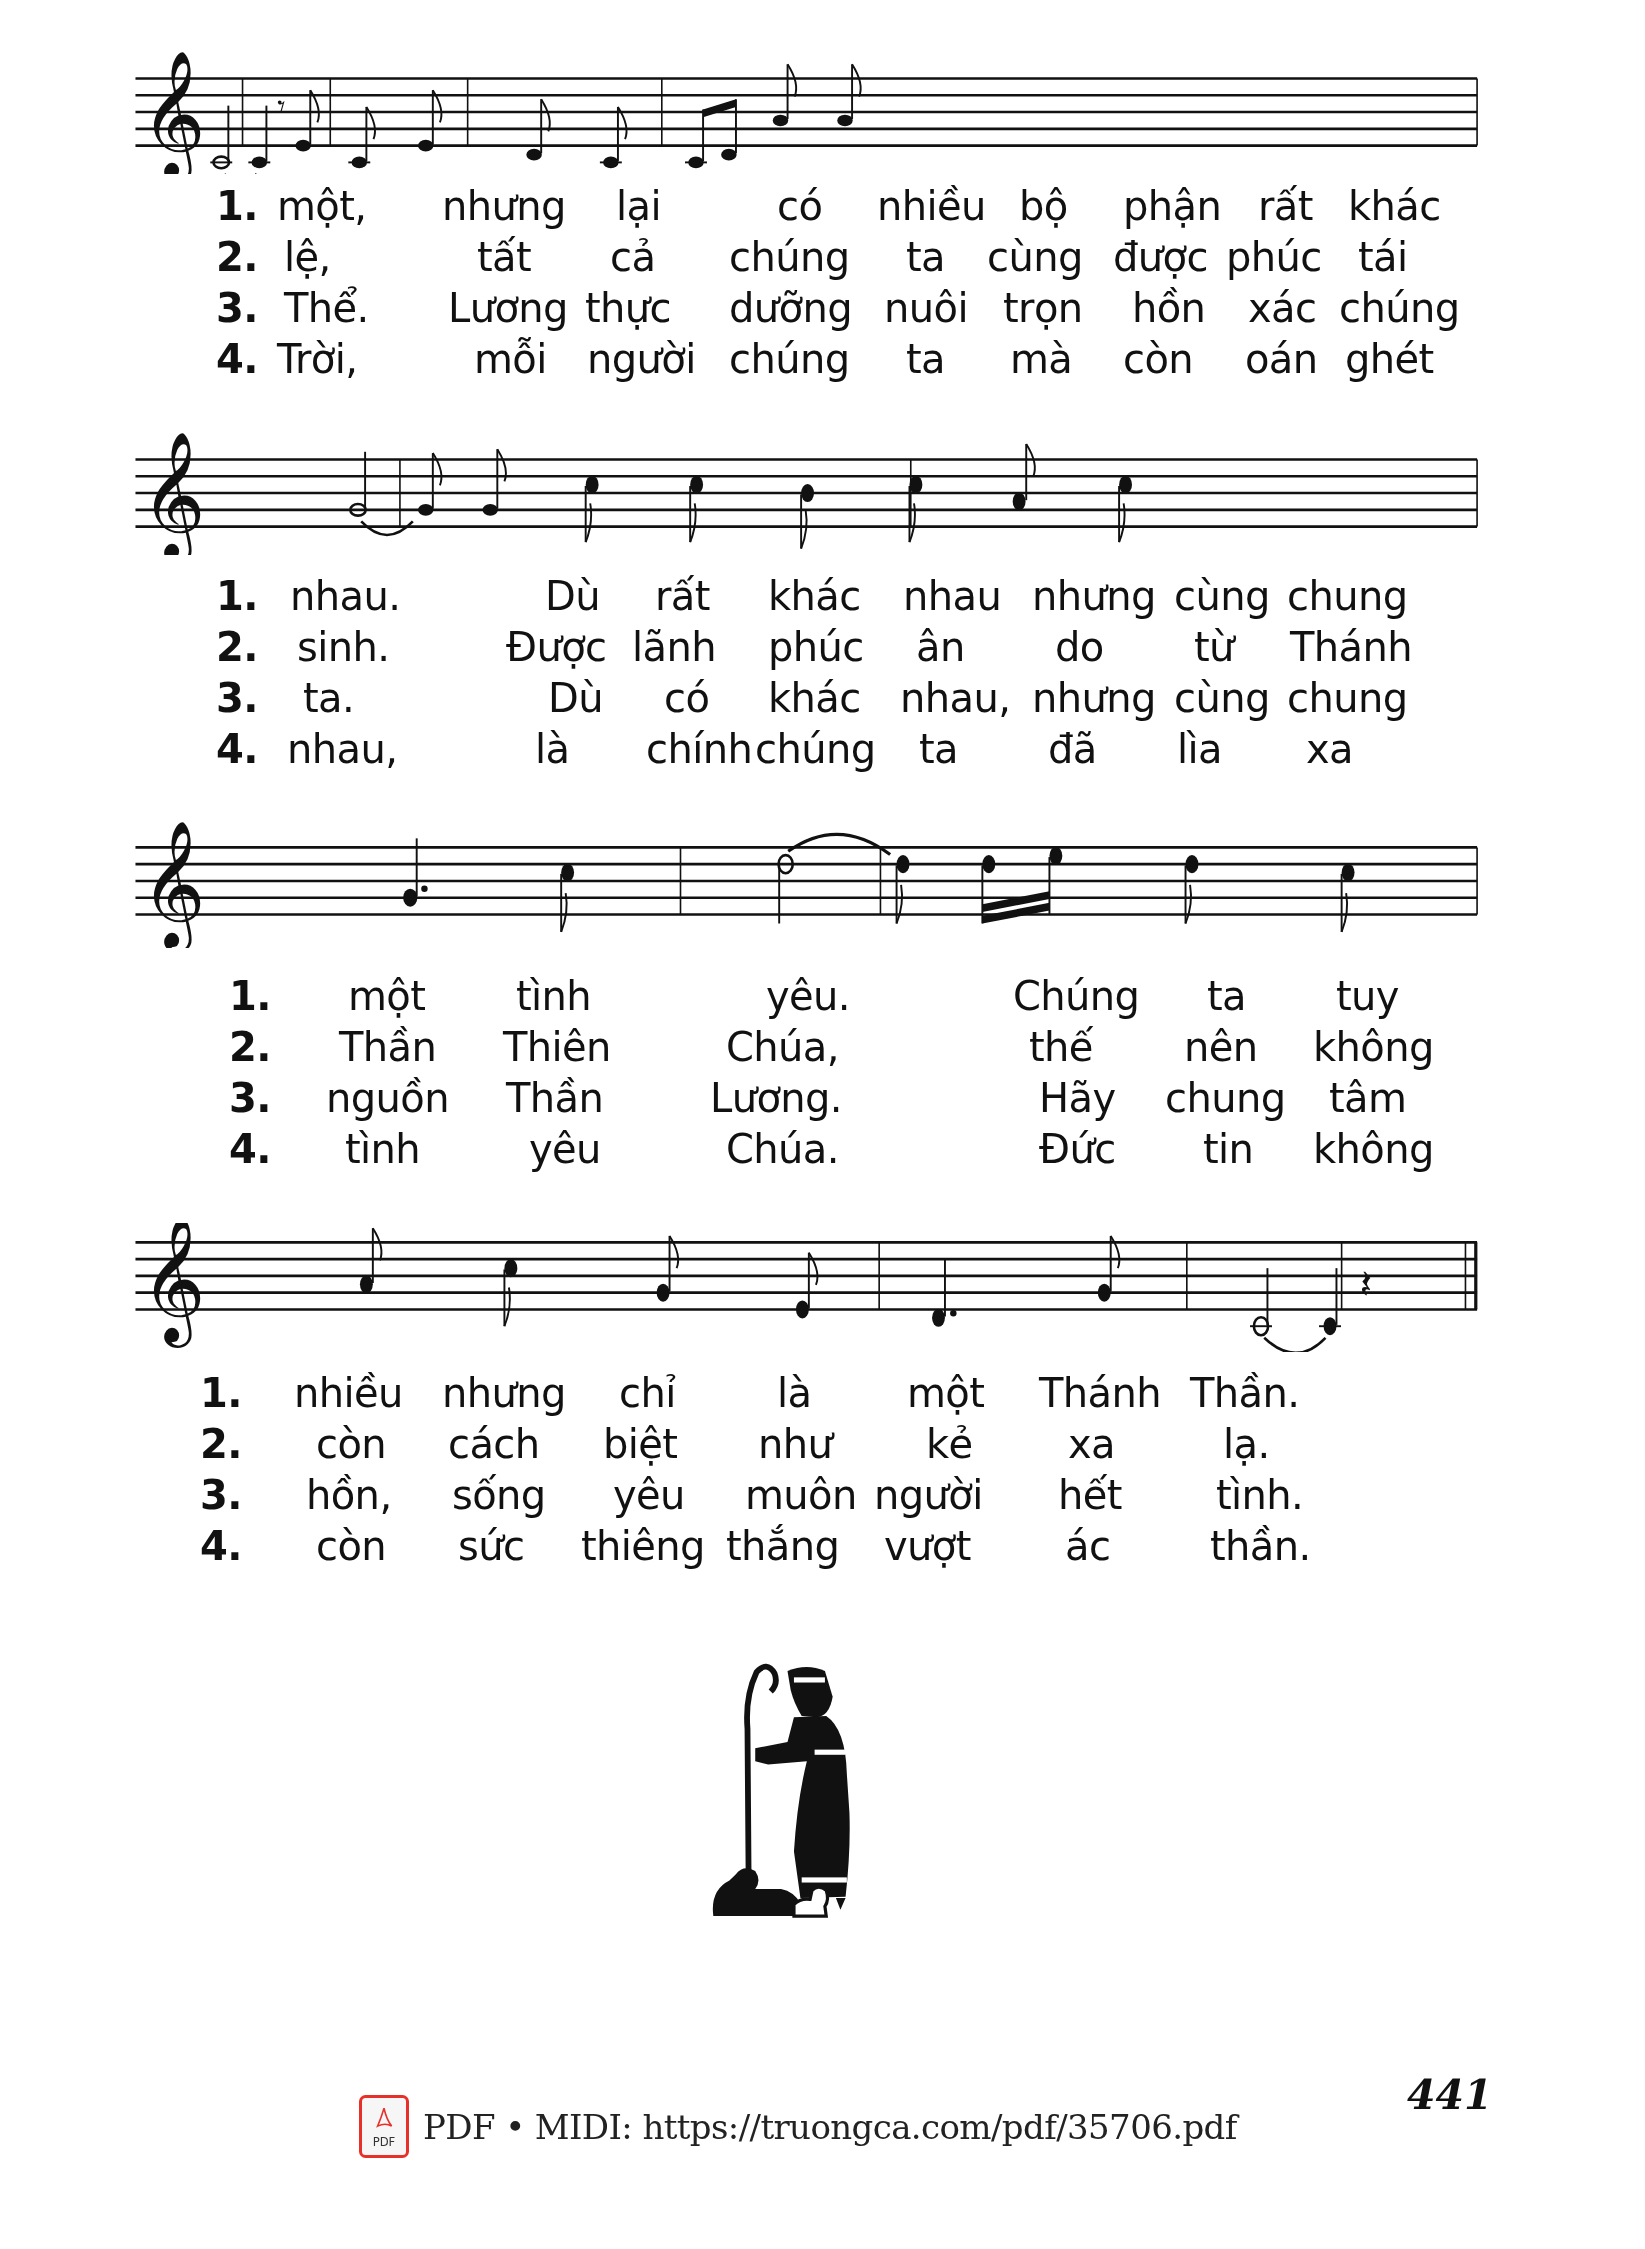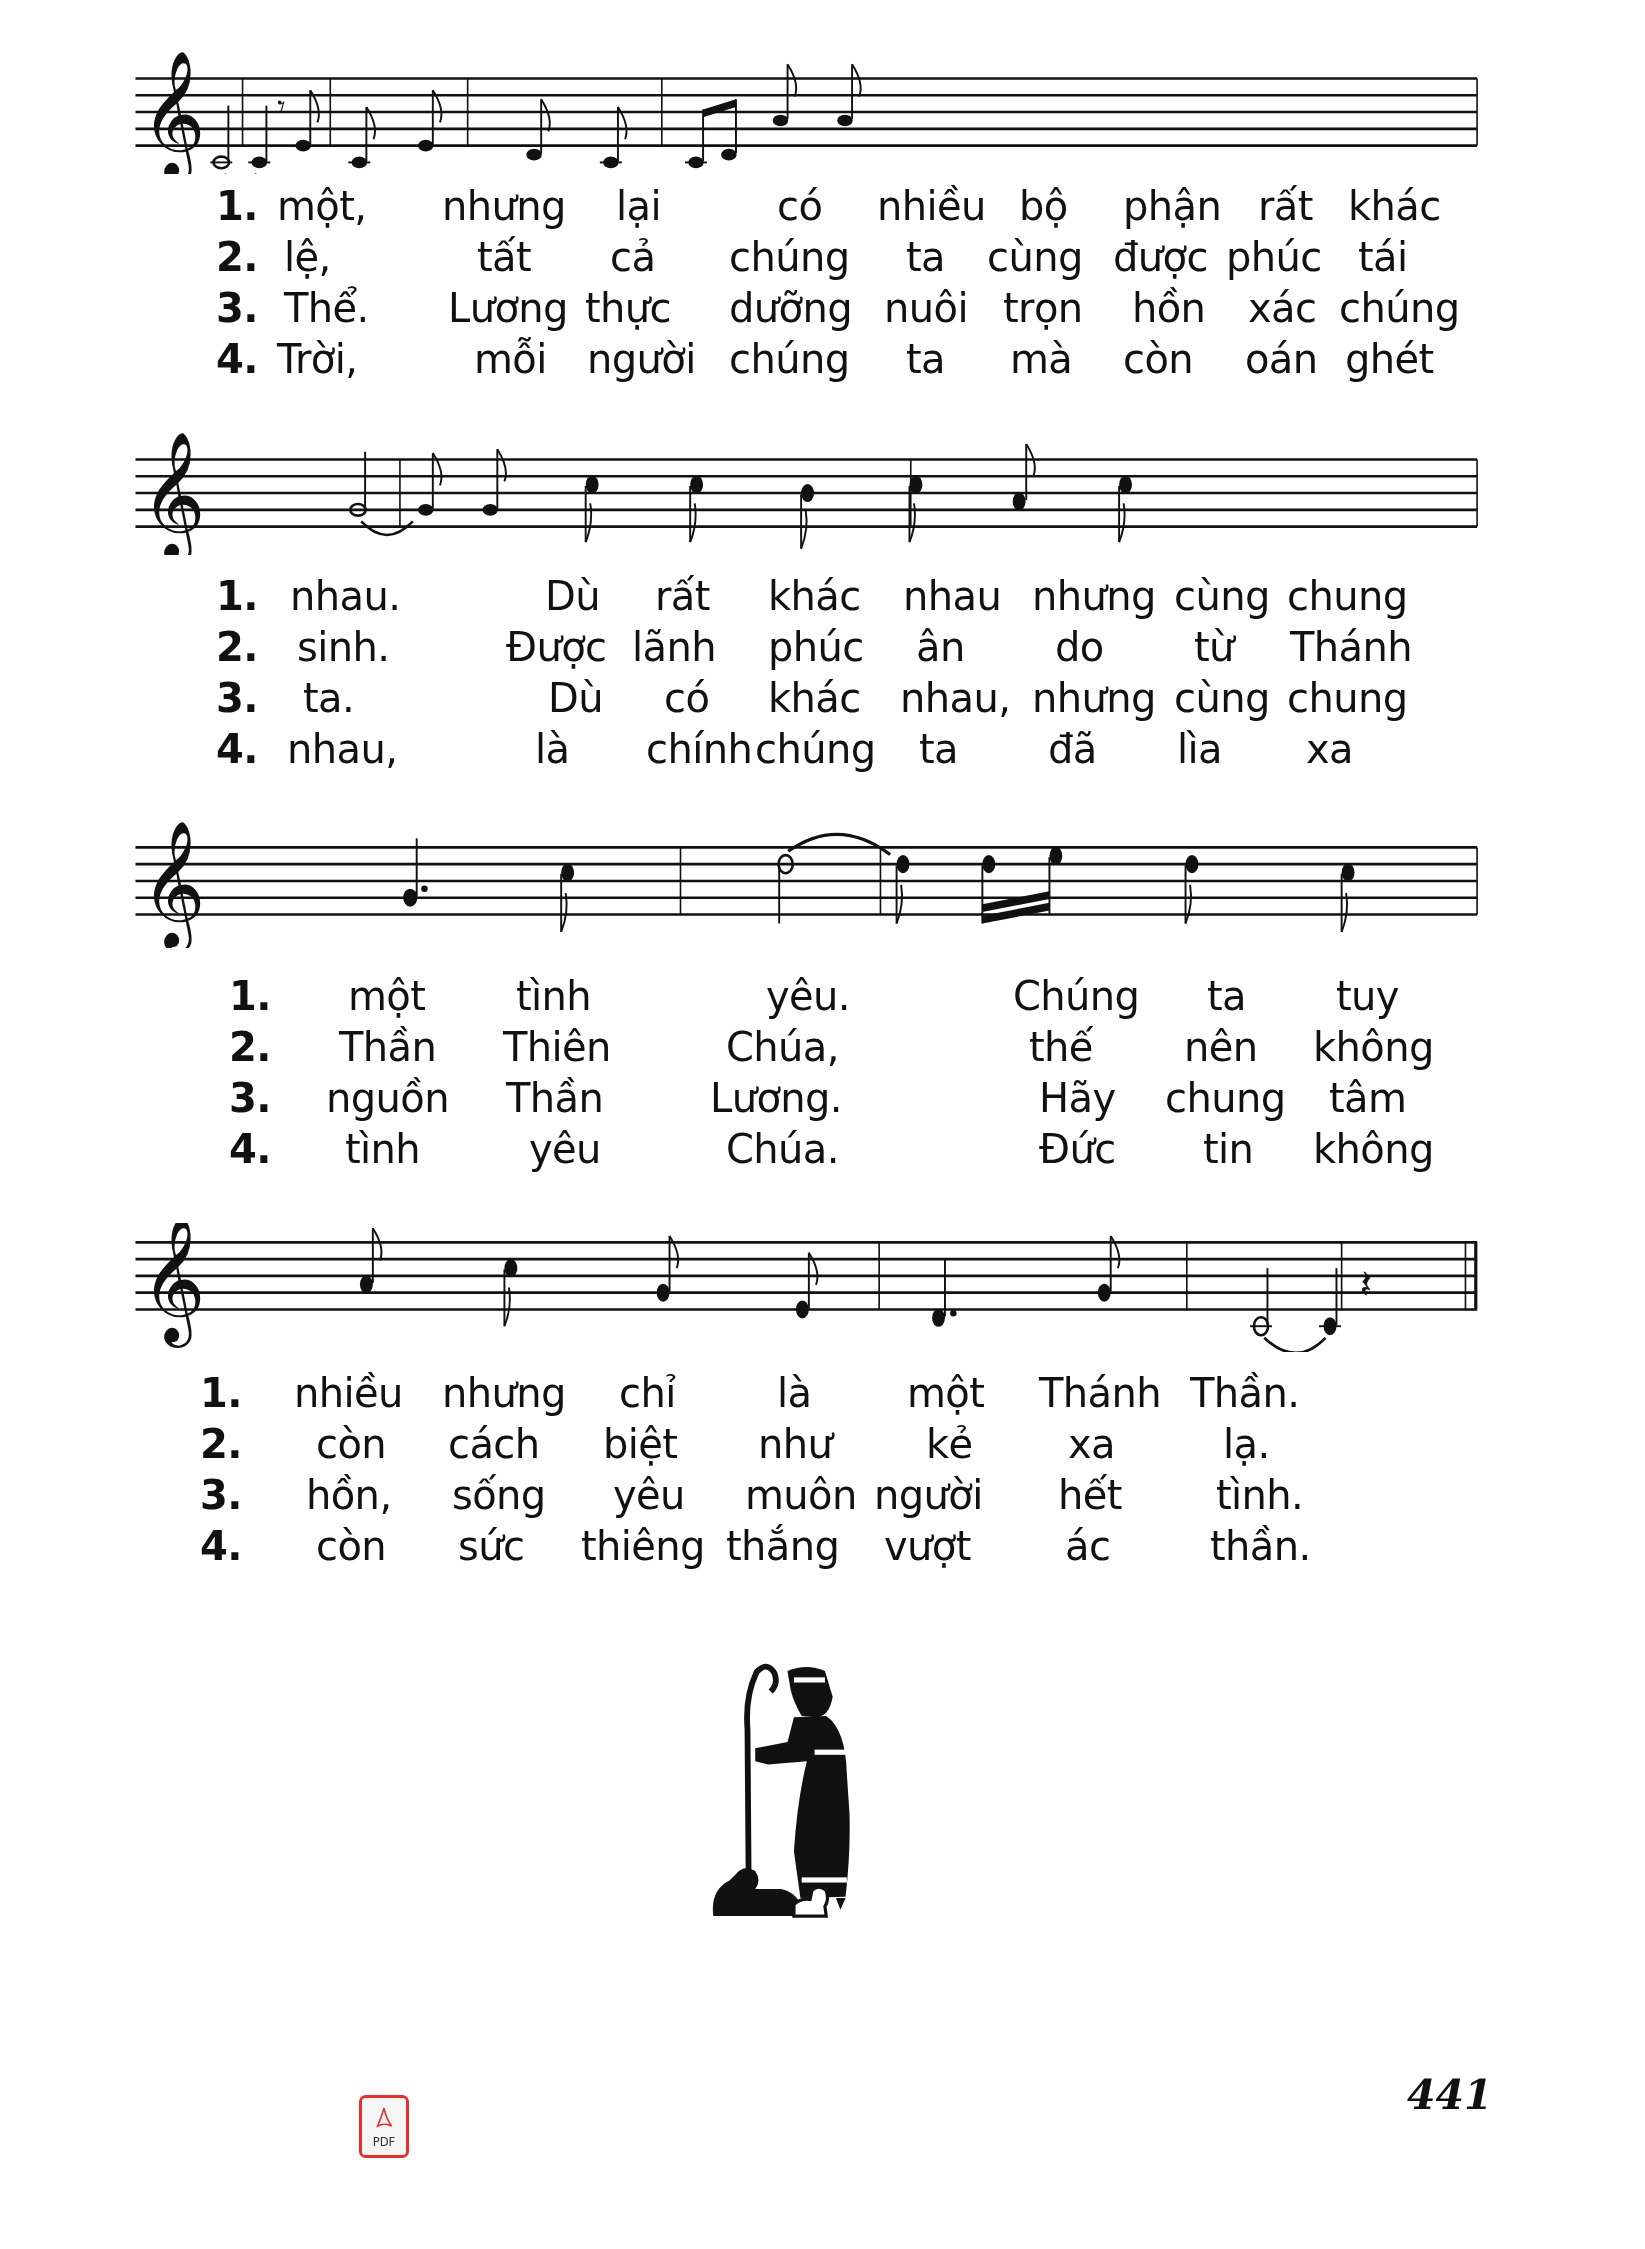--- a/index.html
+++ b/index.html
@@ -450,14 +450,15 @@
 
 <div class="page-number">441</div>
 
 <div class="footer">
   <div class="pdf-icon">
     <svg width="18" height="28" viewBox="0 0 28 44">
       <path d="M14 2 Q10 16 4 30 Q16 24 26 30 Q18 20 14 2 Z" fill="none" stroke="#e8302a" stroke-width="2.5"></path>
     </svg>
     <div class="lbl">PDF</div>
   </div>
+  <span class="footer-text">PDF • MIDI: https://truongca.com/pdf/35706.pdf</span>
 </div>
 
 
 </body></html>

